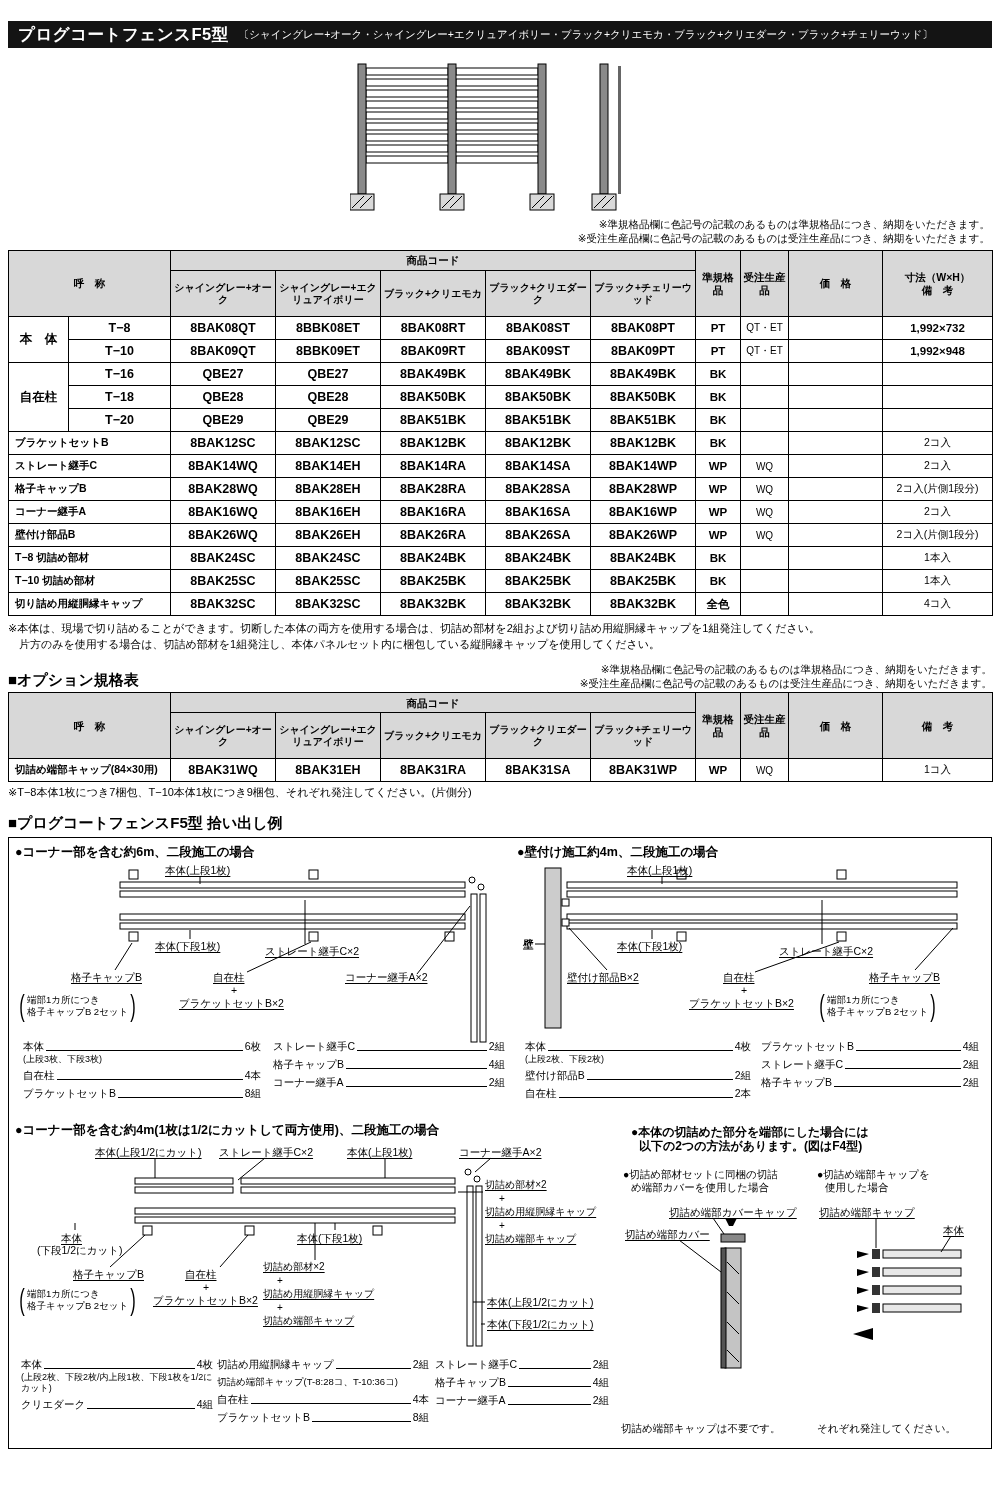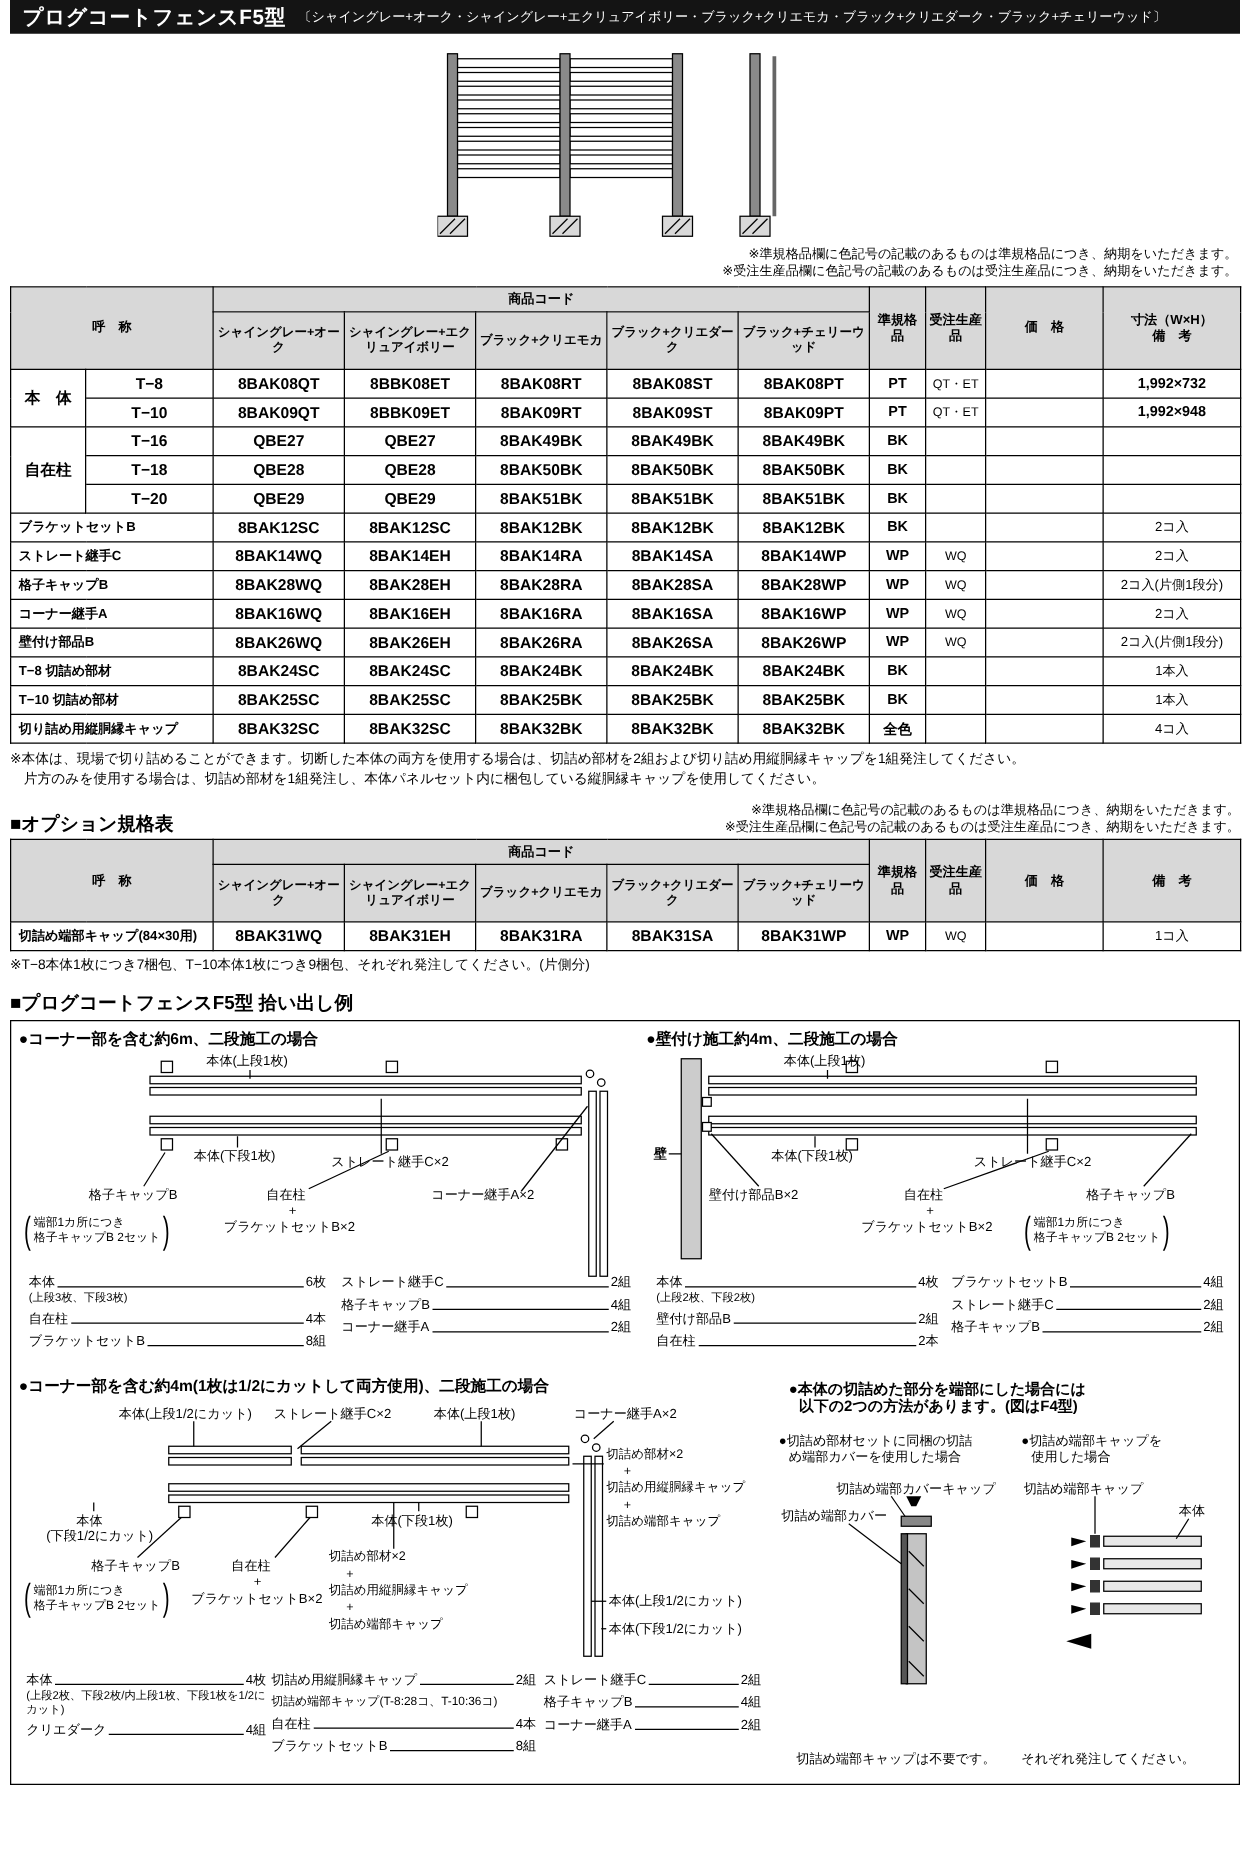--- a/index.html
+++ b/index.html
@@ -1,18 +1,18 @@
 <!DOCTYPE html>
 <html><head>
 <meta charset="utf-8">
 <style>
 *{box-sizing:border-box;margin:0;padding:0}
 html,body{width:1000px;height:1496px;overflow:hidden;background:#fff}
 body{font-family:"Liberation Sans","DejaVu Sans",sans-serif;color:#000}
-.wrap{padding:0 8px 0}
+.wrap{padding:21px 8px 0}
 .titlebar{background:#141414;color:#fff;height:27px;display:flex;align-items:center;gap:10px;padding:0 10px}
 .titlebar .t{font-size:16.5px;font-weight:bold;letter-spacing:.5px;white-space:nowrap}
 .titlebar .s{font-size:10.5px;white-space:nowrap}
 .hero{height:168px;display:flex;justify-content:center;align-items:center}
 .notes{text-align:right;font-size:10.5px;line-height:1.3;padding:2px 2px 5px}
 table.spec{width:984px;border-collapse:collapse;table-layout:fixed}
 .spec th,.spec td{border:1px solid #000;text-align:center;vertical-align:middle;overflow:hidden;padding:0 2px}
 .spec th{background:#d8d8d8;font-size:10.5px;font-weight:bold;line-height:1.2}
 .spec tr.h1 th{height:20px}
 .spec tr.h2 th{height:46px;font-size:10px}
@@ -26,21 +26,21 @@
 td.dim{font-weight:bold;font-size:11.5px}
 .fnotes{width:984px;font-size:11px;line-height:1.45;padding-top:5px}
 .optbar{display:flex;justify-content:space-between;align-items:flex-end;width:984px;margin-top:10px}
 .sechead{font-size:15px;font-weight:bold}
 .optfoot{font-size:11px;padding-top:3px}
 .pickhead{font-size:15px;font-weight:bold;margin-top:14px}
 .pbox{position:relative;width:984px;height:612px;border:1px solid #000;margin-top:4px}
 .q{position:absolute}
 .dtitle{position:absolute;left:0;top:0;font-size:12.5px;font-weight:bold;white-space:nowrap}
 .dlab{position:absolute;font-size:10.5px;line-height:1.15;white-space:nowrap}
-.u{text-underline-offset:2px}
+.u{text-decoration:underline;text-underline-offset:2px}
 .dsvg{position:absolute;left:0;top:0}
 .bar{fill:#fff;stroke:#000;stroke-width:1}
 .sq{fill:#fff;stroke:#000;stroke-width:1}
 .wallr{fill:#ccc;stroke:#000;stroke-width:1}
 .ln{stroke:#000;stroke-width:1}
 .pnote{position:absolute;display:flex;align-items:center;font-size:9.5px;line-height:1.25;white-space:nowrap}
 .pnote .pr2{font-size:30px;font-weight:300;line-height:.9;transform:scaleX(.55)}
 .pnl{display:flex;flex-direction:column}
 .tally{position:absolute;font-size:10.5px}
 .ti{display:flex;align-items:flex-end;margin-top:4px}
@@ -668,18 +668,18 @@
       <div class="dlab" style="left:10px;top:4px;font-size:12px;font-weight:bold">●本体の切詰めた部分を端部にした場合には</div>
       <div class="dlab" style="left:18px;top:18px;font-size:12px;font-weight:bold">以下の2つの方法があります。(図はF4型)</div>
       <div class="dlab" style="left:2px;top:46px">●切詰め部材セットに同梱の切詰</div>
       <div class="dlab" style="left:10px;top:59px">め端部カバーを使用した場合</div>
       <div class="dlab" style="left:196px;top:46px">●切詰め端部キャップを</div>
       <div class="dlab" style="left:204px;top:59px">使用した場合</div>
       <div class="dlab u" style="left:48px;top:84px">切詰め端部カバーキャップ</div>
       <div class="dlab u" style="left:4px;top:106px">切詰め端部カバー</div>
       <div class="dlab u" style="left:198px;top:84px">切詰め端部キャップ</div>
       <div class="dlab u" style="left:322px;top:102px">本体</div>
-      <div class="dlab" style="left:16px;top:300px">切詰め端部キャップは不要です。</div>
+      <div class="dlab" style="left:0;top:300px">切詰め端部キャップは不要です。</div>
       <div class="dlab" style="left:196px;top:300px">それぞれ発注してください。</div>
     </div>
 
   </div>
 </div>
 
 </body></html>

